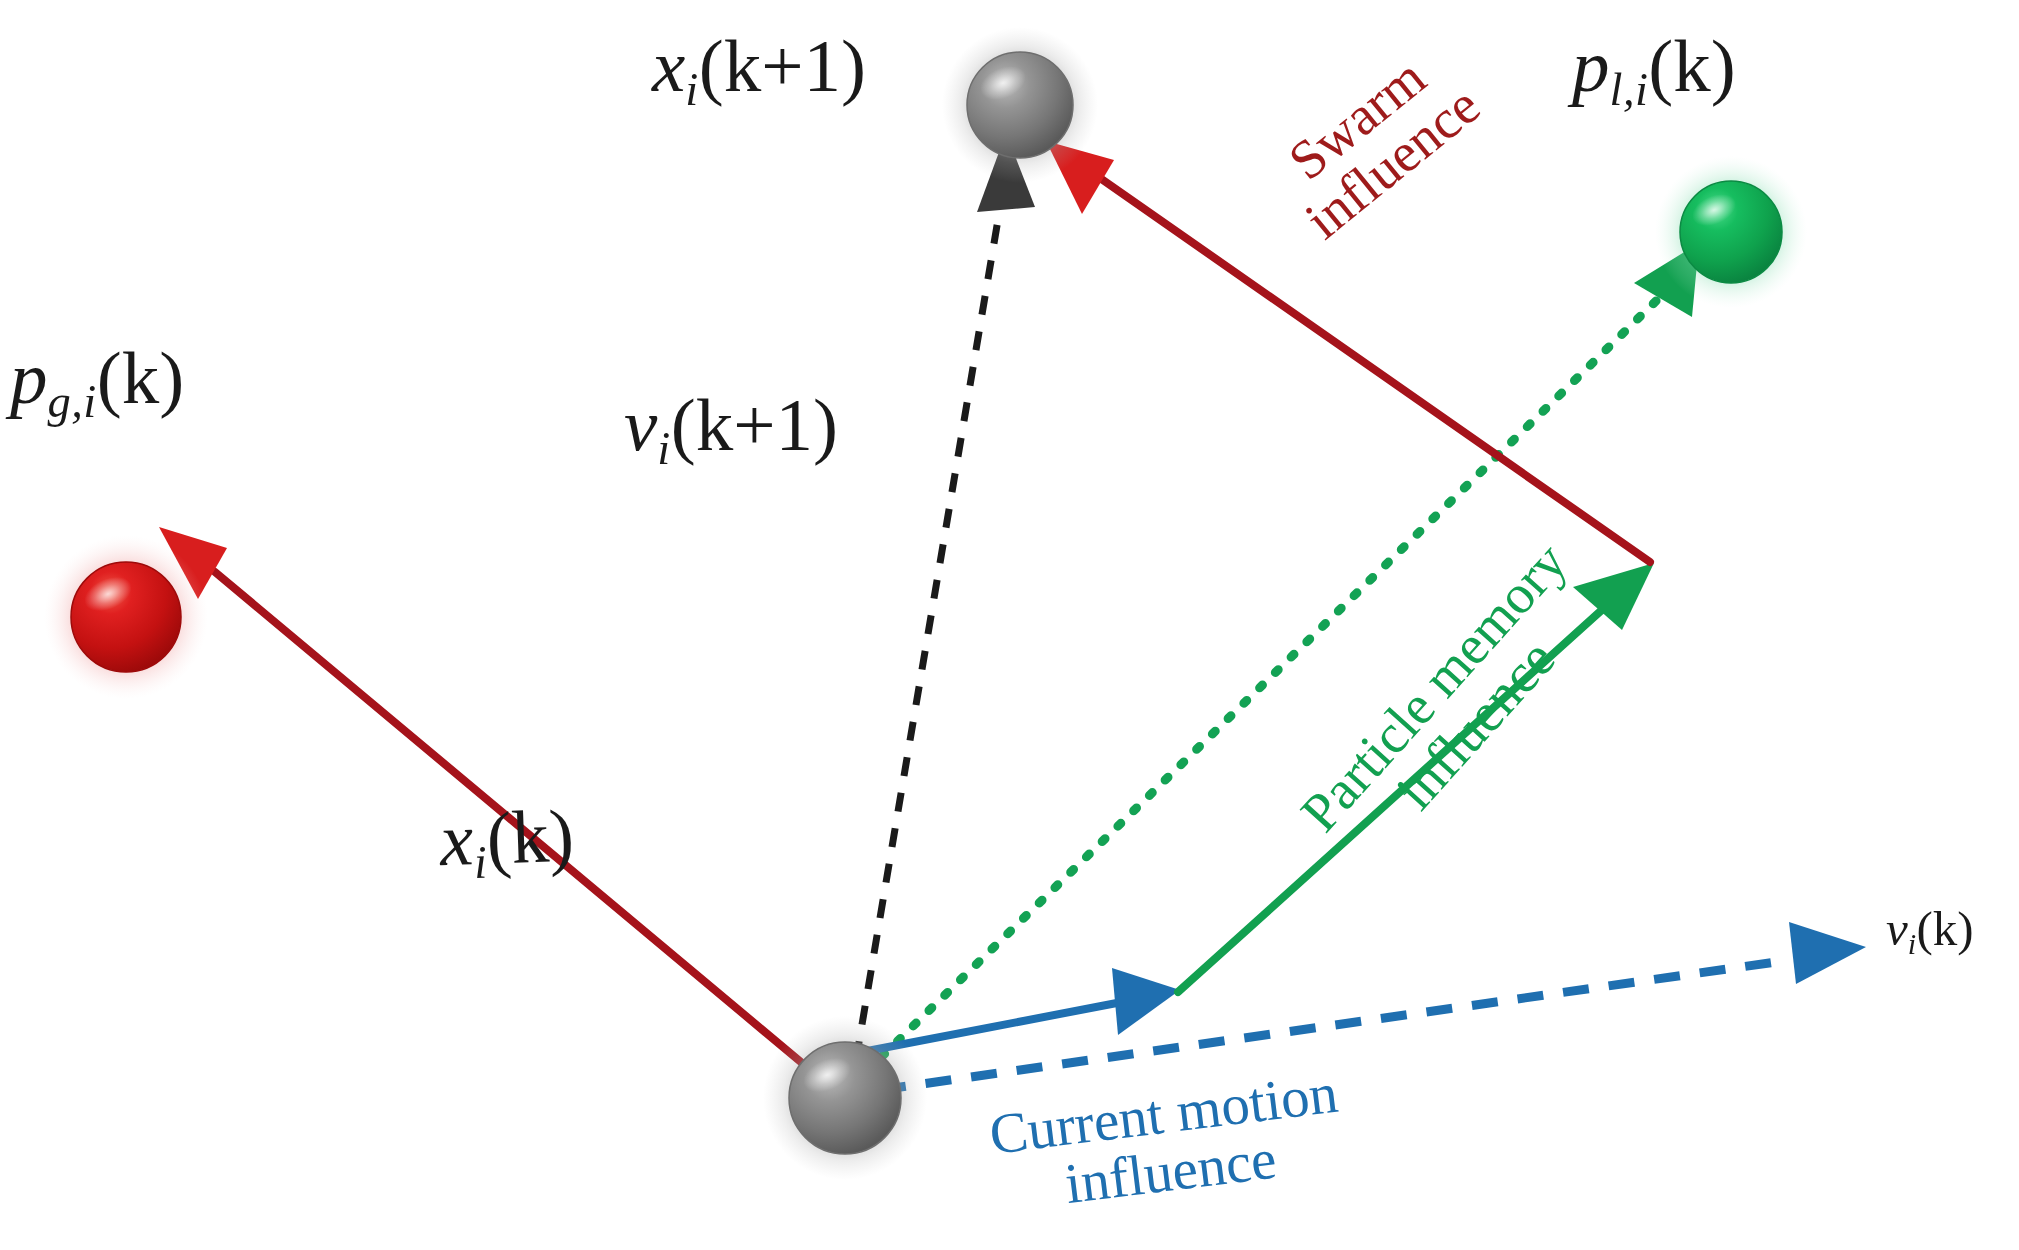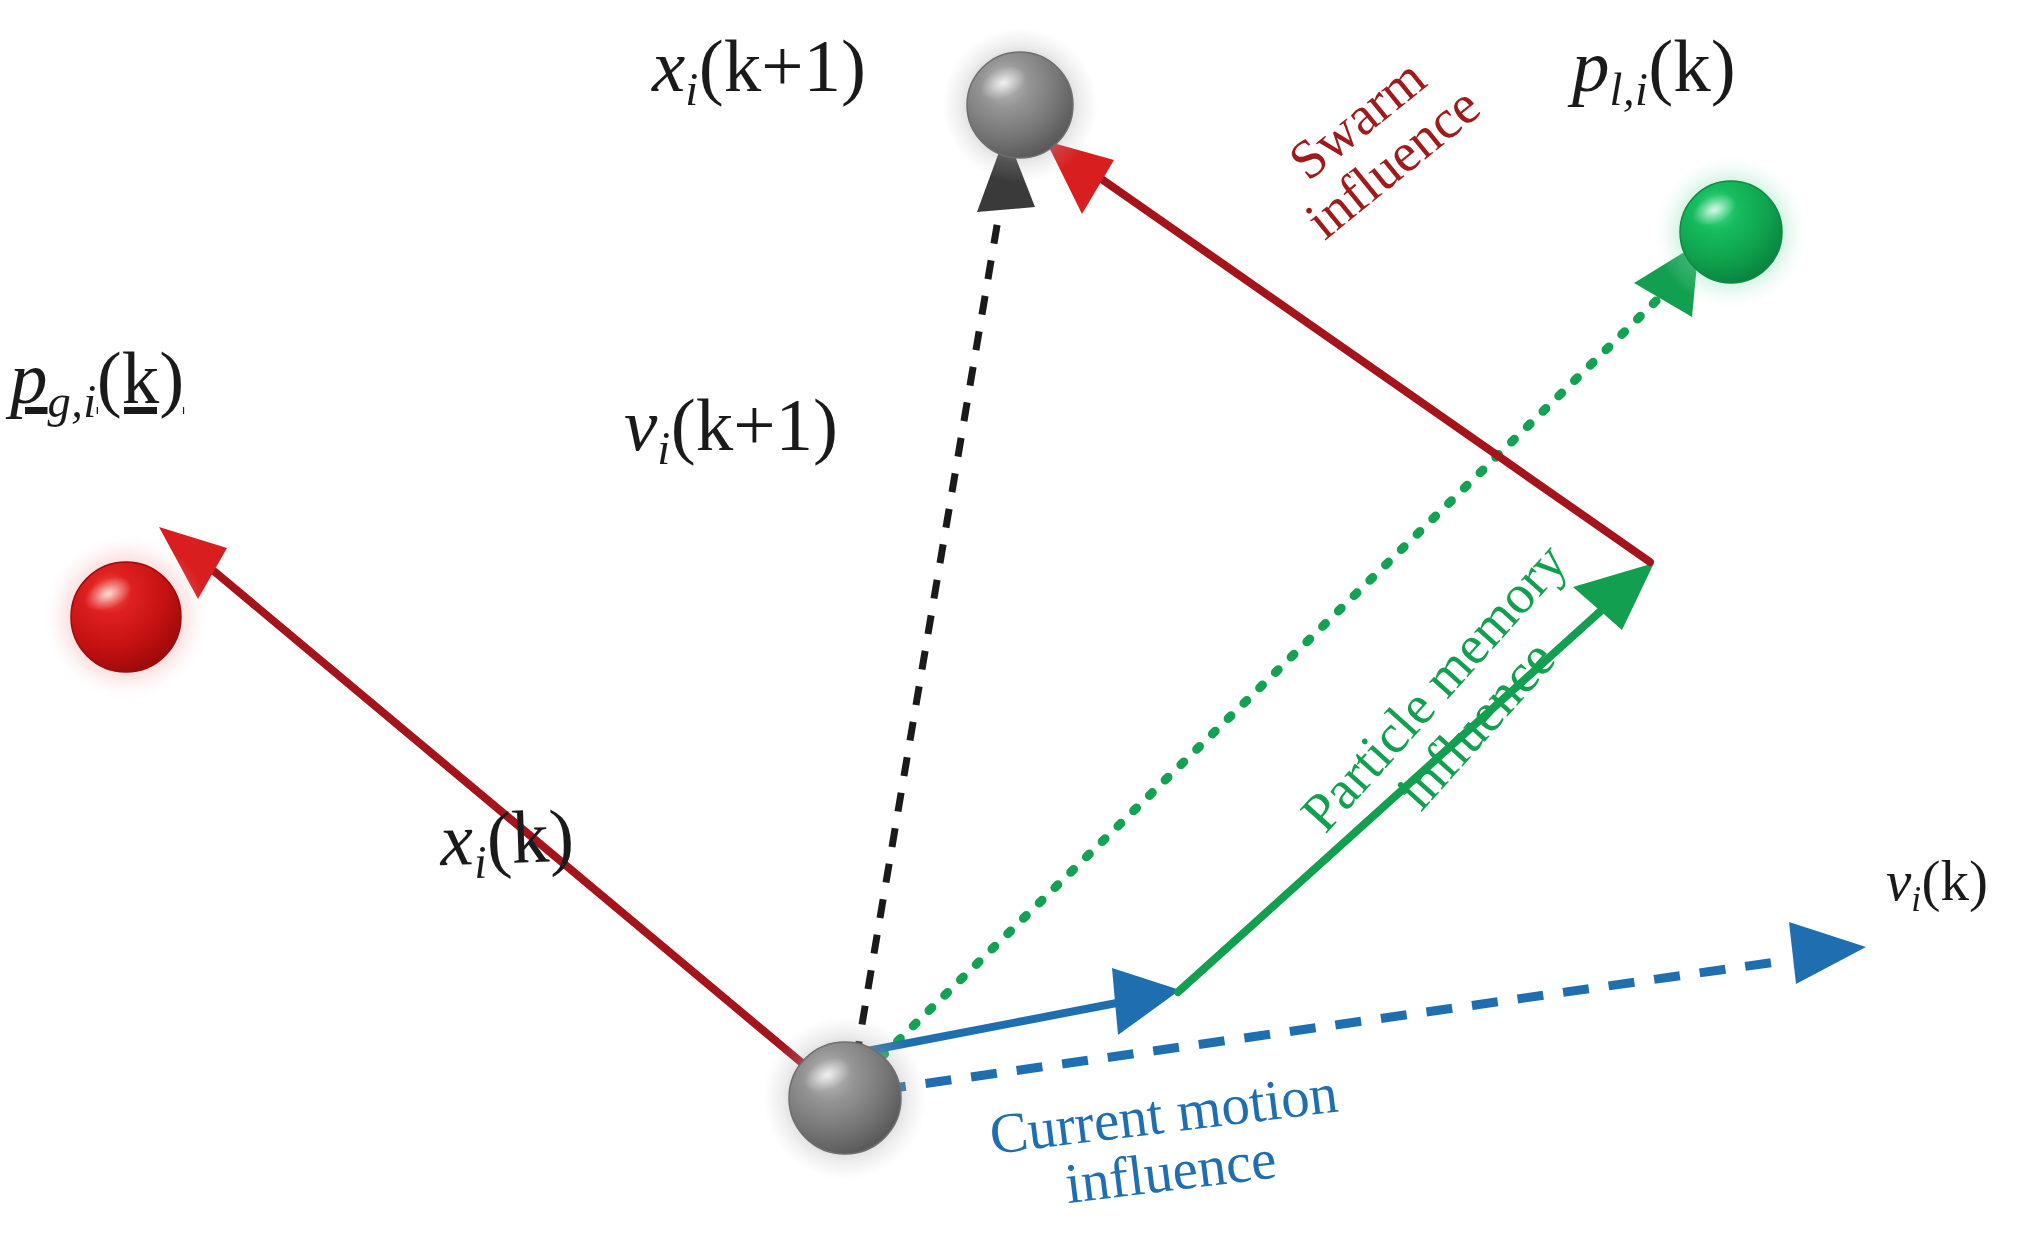--- a/index.html
+++ b/index.html
@@ -172,33 +172,33 @@
   </svg>
 
   <div class="math-label" style="left:652px; top:28px; font-size:75px;">
     <span>x</span><span class="sub">i</span><span class="upr">(k+1)</span>
   </div>
 
   <div class="math-label" style="left:1572px; top:28px; font-size:75px;">
     <span>p</span><span class="sub">l,i</span><span class="upr">(k)</span>
   </div>
 
-  <div class="math-label" style="left:10px; top:340px; font-size:75px;text-decoration:underline;">
+  <div class="math-label" style="left:10px; top:340px; font-size:75px;">
     <span>p</span><span class="sub">g,i</span><span class="upr">(k)</span>
   </div>
 
   <div class="math-label" style="left:624px; top:387px; font-size:75px;">
     <span>v</span><span class="sub">i</span><span class="upr">(k+1)</span>
   </div>
 
   <div class="math-label" style="left:440px; top:800px; font-size:75px; transform:rotate(-2deg);">
     <span>x</span><span class="sub">i</span><span class="upr">(k)</span>
   </div>
 
-  <div class="math-label" style="left:1886px; top:852px; font-size:57px;">
+  <div class="math-label" style="left:1886px; top:904px; font-size:49px;">
     <span>v</span><span class="sub">i</span><span class="upr">(k)</span>
   </div>
 
   <div class="annot red" style="left:1225px; top:85px; width:300px; font-size:55px; transform:rotate(-39deg); transform-origin:50% 50%;">
     <div>Swarm</div>
     <div>influence</div>
   </div>
 
   <div class="annot green" style="left:1195px; top:650px; width:520px; font-size:55px; transform:rotate(-48deg); transform-origin:50% 50%;">
     <div>Particle memory</div>

